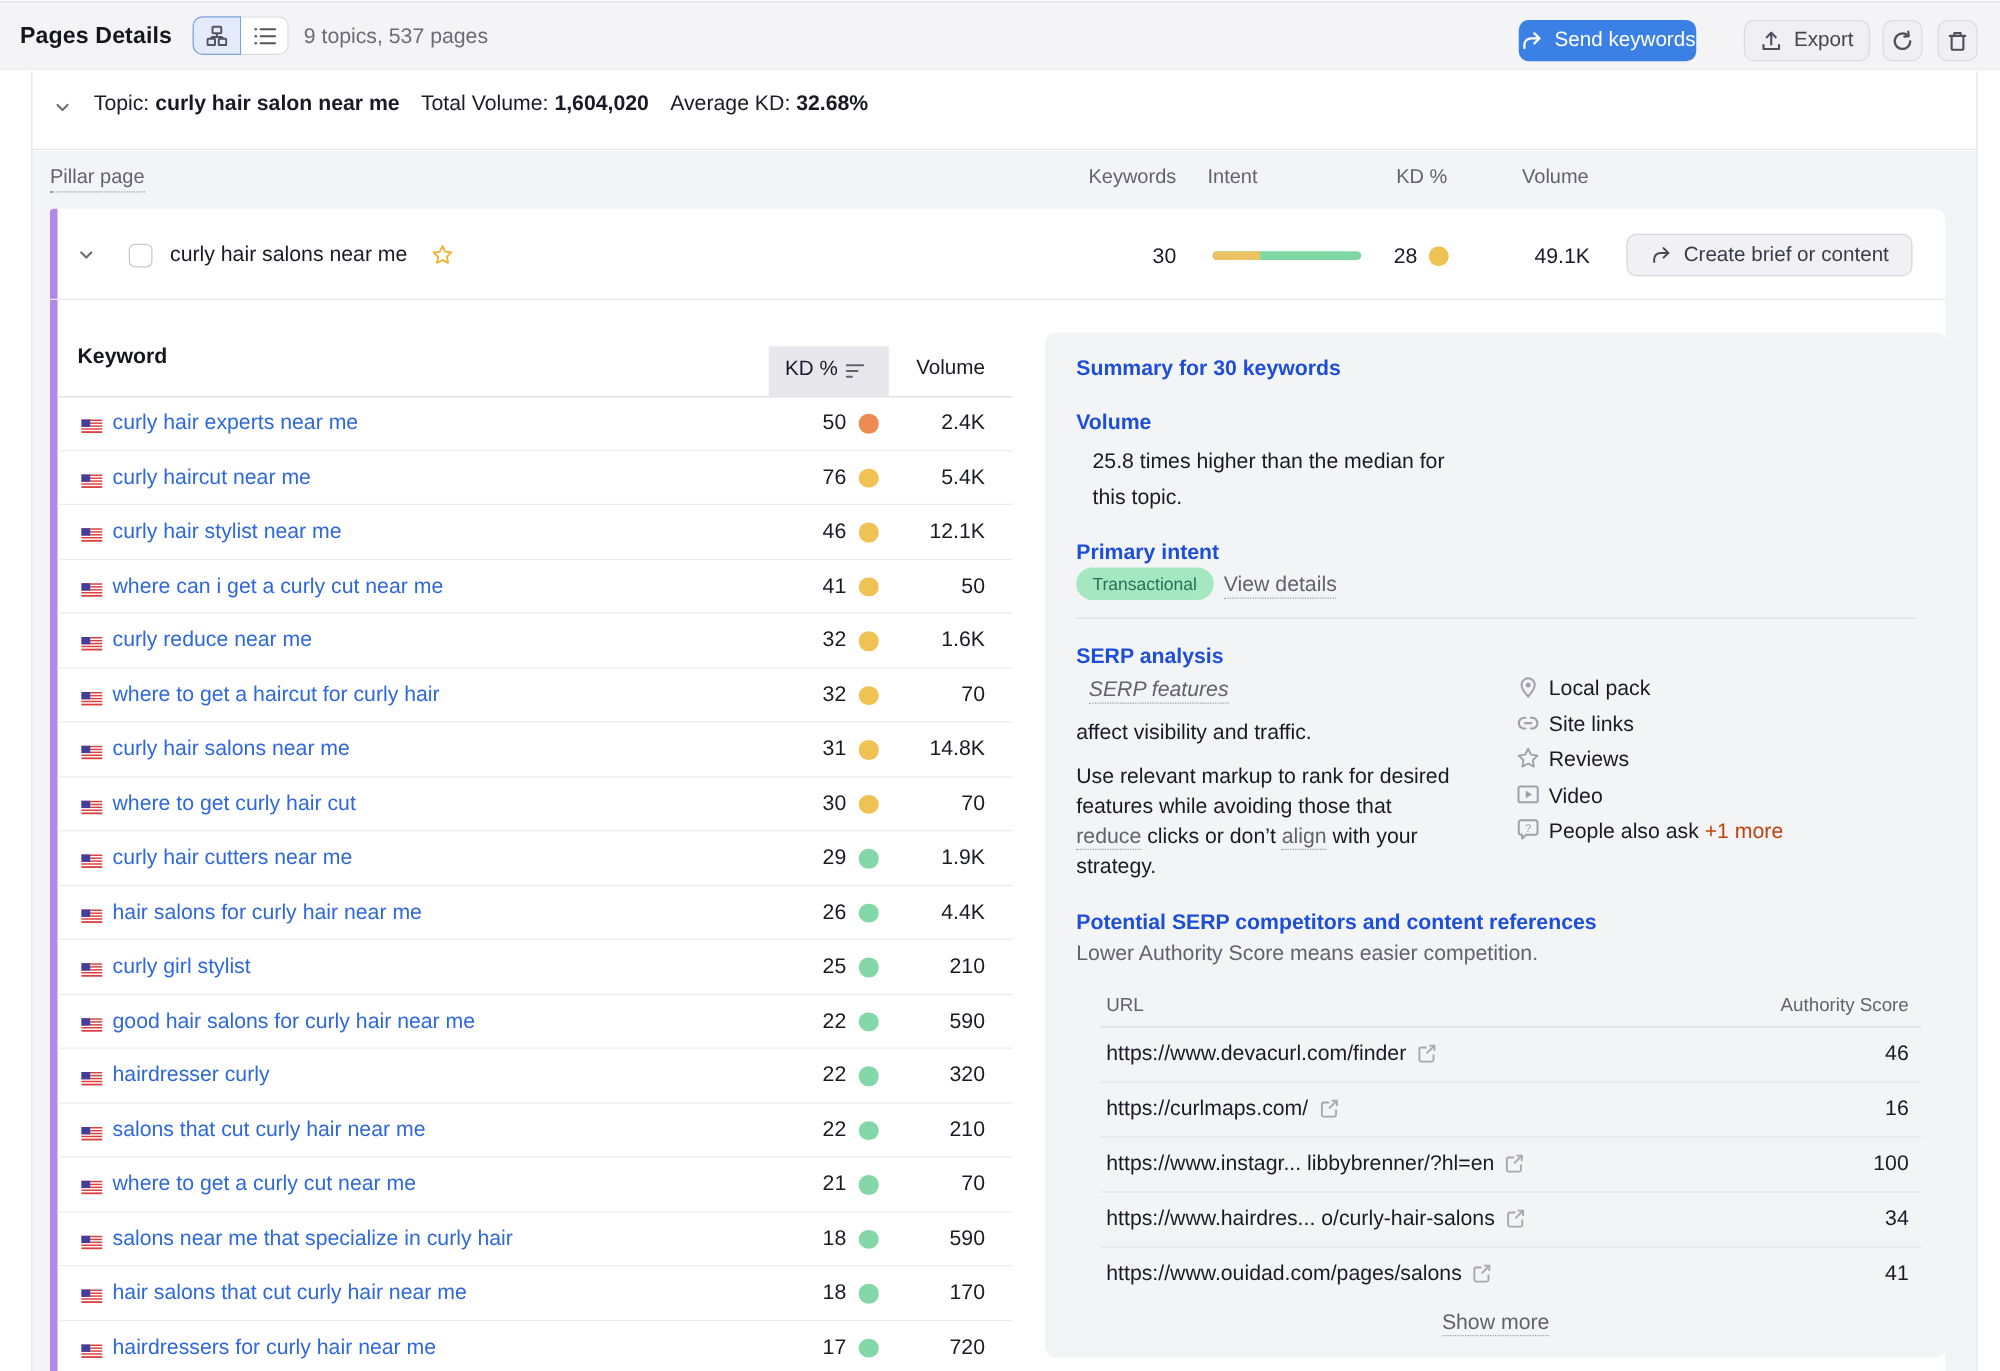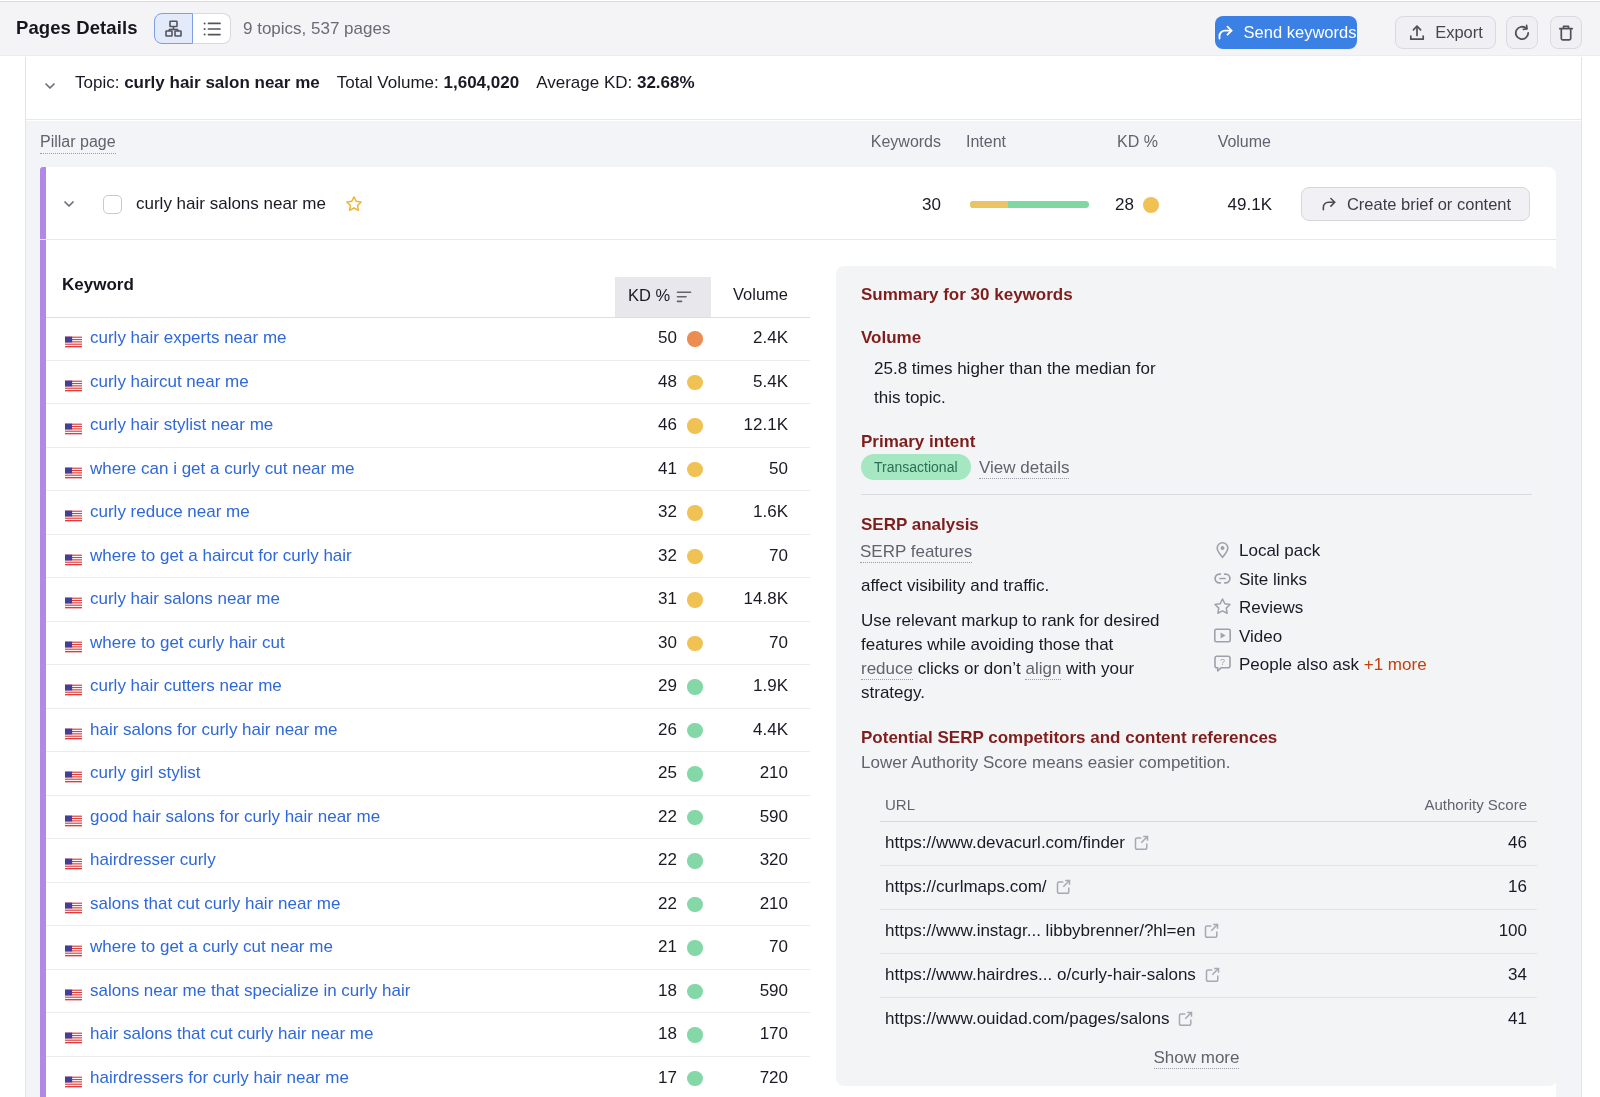--- a/index.html
+++ b/index.html
@@ -67,21 +67,21 @@
 .kwrow .flag { position:absolute; left:25px; top:17px; }
 .kwrow .lnk { position:absolute; left:50px; top:11px; font-size:17px; color:#2e68d9; }
 .kwrow .kd { position:absolute; left:537px; top:11px; width:100px; text-align:right; font-size:17px; }
 .kwrow .dot { position:absolute; left:647px; top:14px; width:15.5px; height:15.5px; border-radius:50%; }
 .kwrow .vol { position:absolute; left:648px; top:11px; width:100px; text-align:right; font-size:17px; }
 .dotO { background:#ec8b52; } .dotY { background:#f0c153; } .dotG { background:#84d7a6; }
 
 
 #panel { position:absolute; left:796px; top:99px; width:721px; height:820px; background:#f3f4f6; border-radius:8px; }
 .ptxt { position:absolute; font-size:17px; }
-.pbold { font-weight:700; color:#7f1d1d;text-align:right; }
+.pbold { font-weight:700; color:#1d4ed8;text-align:right; }
 .pgray { color:#62626f; }
 .dotu { border-bottom:1px dotted #9d9daa; padding-bottom:1px; }
 #chip { position:absolute; left:25px; top:188px; height:26px; border-radius:13px; background:#a5e7c0; color:#2a6e59; font-size:14px; display:flex; align-items:center; padding:0 13px; }
 #phr1 { position:absolute; left:25px; top:228px; width:671px; height:1px; background:#dadbe0; }
 .sicon { position:absolute; left:377px; width:19px; height:19px; }
 .slabel { position:absolute; left:403px; font-size:17px; color:#1a1a26; }
 #urltable { position:absolute; left:49px; top:526px; width:647px; }
 #urltable .uhline { position:absolute; left:-5px; top:29px; width:657px; height:1px; background:#d8d9de; }
 .urow { position:absolute; left:0; width:647px; height:44px; }
 .urow .usep { position:absolute; left:-5px; bottom:0; width:657px; height:1px; background:#e2e3e8; }
@@ -211,21 +211,21 @@
         <span class="flag"><svg width="17" height="12" viewBox="0 0 19 12">
             <rect width="19" height="12" fill="#fff"></rect>
             <rect y="0" width="19" height="1.3" fill="#dd3d3d"></rect>
             <rect y="2.6" width="19" height="1.3" fill="#dd3d3d"></rect>
             <rect y="5.2" width="19" height="1.3" fill="#dd3d3d"></rect>
             <rect y="7.8" width="19" height="1.3" fill="#dd3d3d"></rect>
             <rect y="10.4" width="19" height="1.6" fill="#dd3d3d"></rect>
             <rect width="8" height="6.5" fill="#403f9c"></rect>
           </svg></span>
         <span class="lnk">curly haircut near me</span>
-        <span class="kd">48</span>
+        <span class="kd">76</span>
         <span class="dot dotY"></span>
         <span class="vol">5.4K</span>
         <div class="sep"></div>
       </div>
     <div class="kwrow">
         <span class="flag"><svg width="17" height="12" viewBox="0 0 19 12">
             <rect width="19" height="12" fill="#fff"></rect>
             <rect y="0" width="19" height="1.3" fill="#dd3d3d"></rect>
             <rect y="2.6" width="19" height="1.3" fill="#dd3d3d"></rect>
             <rect y="5.2" width="19" height="1.3" fill="#dd3d3d"></rect>
@@ -481,21 +481,21 @@
   </div>
   <div id="panel">
     <div class="ptxt pbold" style="left:25px; top:19px;">Summary for 30 keywords</div>
     <div class="ptxt pbold" style="left:25px; top:62px;">Volume</div>
     <div class="ptxt" style="left:38px; top:88px; width:330px; line-height:29px;">25.8 times higher than the median for<br>this topic.</div>
     <div class="ptxt pbold" style="left:25px; top:166px;">Primary intent</div>
     <div id="chip">Transactional</div>
     <div class="ptxt pgray" style="left:143px; top:192px;"><span class="dotu">View details</span></div>
     <div id="phr1"></div>
     <div class="ptxt pbold" style="left:25px; top:249px;">SERP analysis</div>
-    <div class="ptxt pgray" style="left:24px; top:276px;"><span class="dotu">SERP features</span></div>
+    <div class="ptxt pgray" style="left:35px; top:276px;font-style:italic;"><span class="dotu">SERP features</span></div>
     <div class="ptxt" style="left:25px; top:310px;">affect visibility and traffic.</div>
     <div class="ptxt" style="left:25px; top:343px; width:340px; line-height:24px;">Use relevant markup to rank for desired<br>features while avoiding those that<br><span class="pgray dotu">reduce</span> clicks or don’t <span class="pgray dotu">align</span> with your<br>strategy.</div>
     <svg class="sicon" style="top:274px;" viewBox="0 0 19 19">
         <path d="M9.5 17.2 C6.3 13.6 4.2 10.9 4.2 8 a5.3 5.3 0 1 1 10.6 0 c0 2.9 -2.1 5.6 -5.3 9.2 z" fill="none" stroke="#9fa0ac" stroke-width="1.6"></path>
         <circle cx="9.5" cy="7.9" r="2" fill="#9fa0ac"></circle>
       </svg>
       <div class="slabel" style="top:275px;">Local pack</div>
     <svg class="sicon" style="top:303px;" viewBox="0 0 19 19" fill="none" stroke="#9fa0ac" stroke-width="1.7" stroke-linecap="round">
         <path d="M7.3 5.2 h-0.9 a4.3 4.3 0 0 0 0 8.6 h0.9"></path>
         <path d="M11.7 5.2 h0.9 a4.3 4.3 0 0 1 0 8.6 h-0.9"></path>

